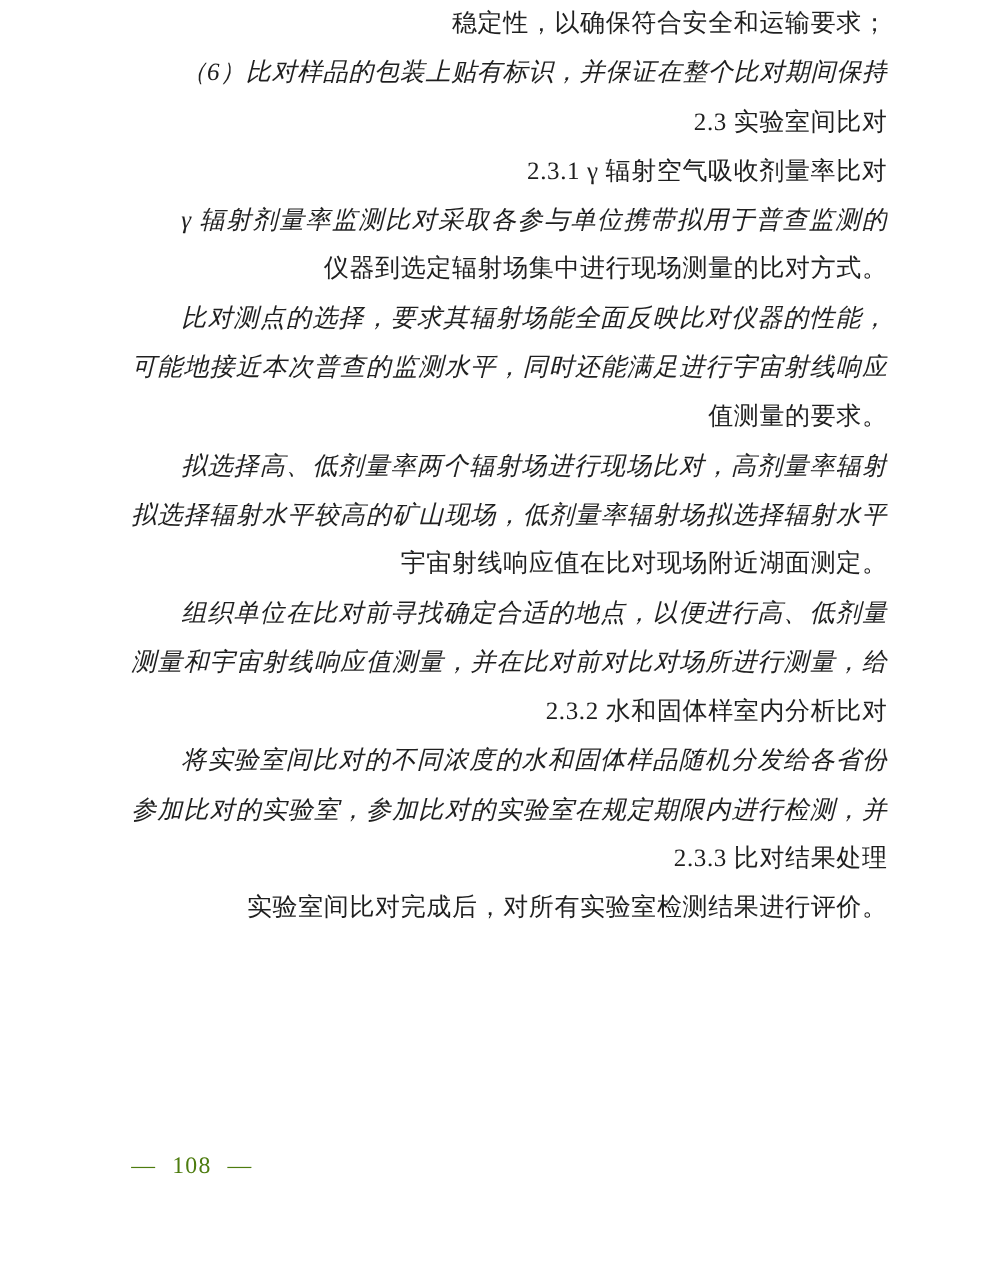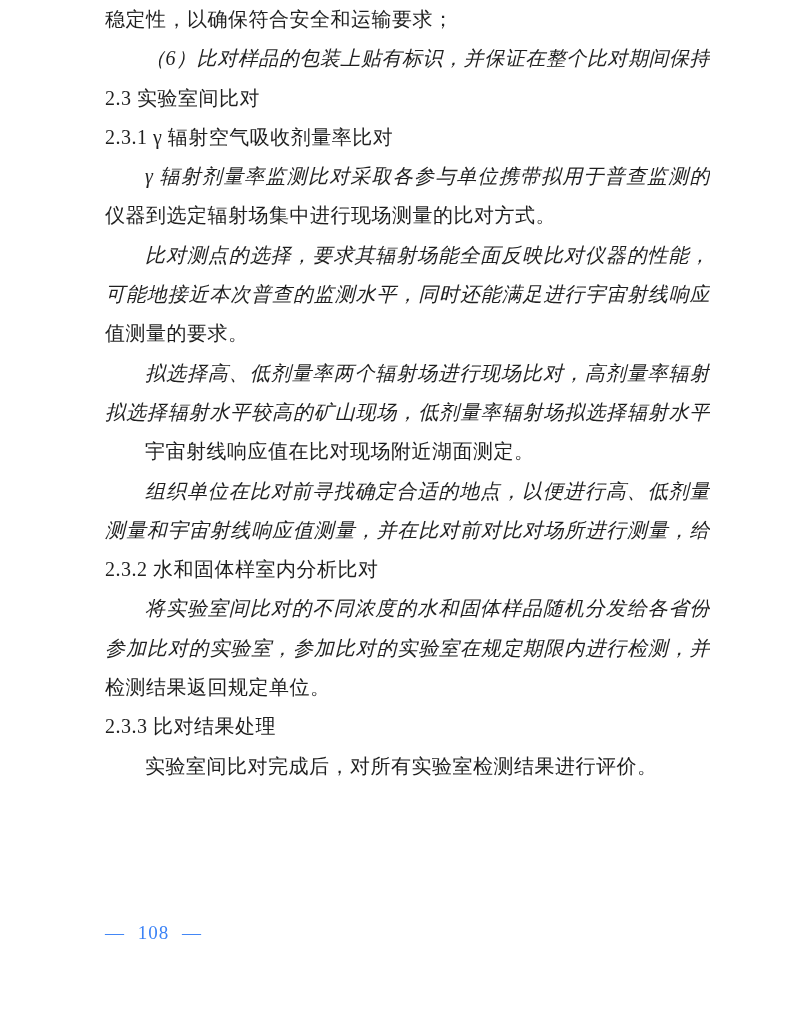--- a/index.html
+++ b/index.html
@@ -25,40 +25,40 @@
     left: 105px;
     top: 0px;
     width: 605px;
     font-size: 20px;
     line-height: 39.3px;
     letter-spacing: 0.5px;
   }
   .ln {
     height: 39.3px;
     white-space: nowrap;
-    text-align: left;
+    text-align: right;
   }
   .ln.just {
     white-space: normal;
     text-align: justify;
     text-align-last: justify;
     overflow: hidden;
     font-style: italic;
   }
   .ln.ind {
     text-indent: 2em;
   }
   .footer {
     position: absolute;
     left: 105px;
     top: 922px;
     font-size: 19px;
     letter-spacing: 1px;
     word-spacing: 7px;
-    color: #3b82f6;
+    color: #4d7c0f;
   }
 </style>
 </head>
 <body>
 
 <div class="page">
   <div class="body-text">
     <div class="ln">稳定性，以确保符合安全和运输要求；</div>
     <div class="ln ind just">（6）比对样品的包装上贴有标识，并保证在整个比对期间保持</div>
     <div class="ln">2.3 实验室间比对</div>
@@ -69,21 +69,20 @@
     <div class="ln just">可能地接近本次普查的监测水平，同时还能满足进行宇宙射线响应</div>
     <div class="ln">值测量的要求。</div>
     <div class="ln ind just">拟选择高、低剂量率两个辐射场进行现场比对，高剂量率辐射场</div>
     <div class="ln just">拟选择辐射水平较高的矿山现场，低剂量率辐射场拟选择辐射水平</div>
     <div class="ln ind">宇宙射线响应值在比对现场附近湖面测定。</div>
     <div class="ln ind just">组织单位在比对前寻找确定合适的地点，以便进行高、低剂量率</div>
     <div class="ln just">测量和宇宙射线响应值测量，并在比对前对比对场所进行测量，给出</div>
     <div class="ln">2.3.2 水和固体样室内分析比对</div>
     <div class="ln ind just">将实验室间比对的不同浓度的水和固体样品随机分发给各省份</div>
     <div class="ln just">参加比对的实验室，参加比对的实验室在规定期限内进行检测，并将</div>
-    <div class="ln">检测结果返回规定单位。</div>
     <div class="ln">2.3.3 比对结果处理</div>
     <div class="ln ind">实验室间比对完成后，对所有实验室检测结果进行评价。</div>
   </div>
 
   <div class="footer">
     <span>— 108 —</span>
   </div>
 </div>
 
 </body></html>

